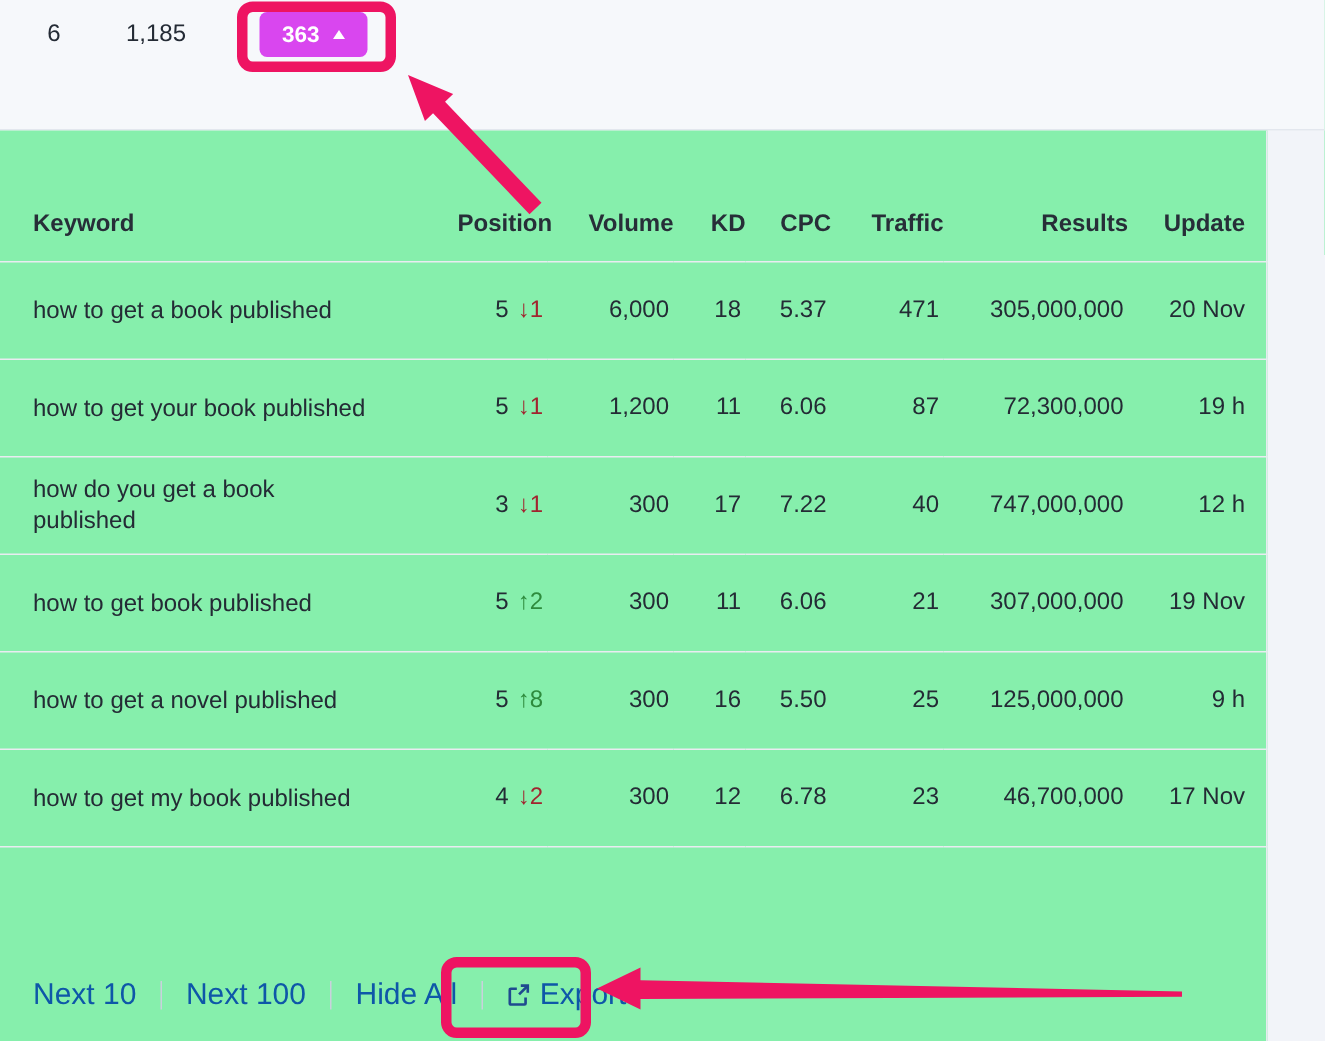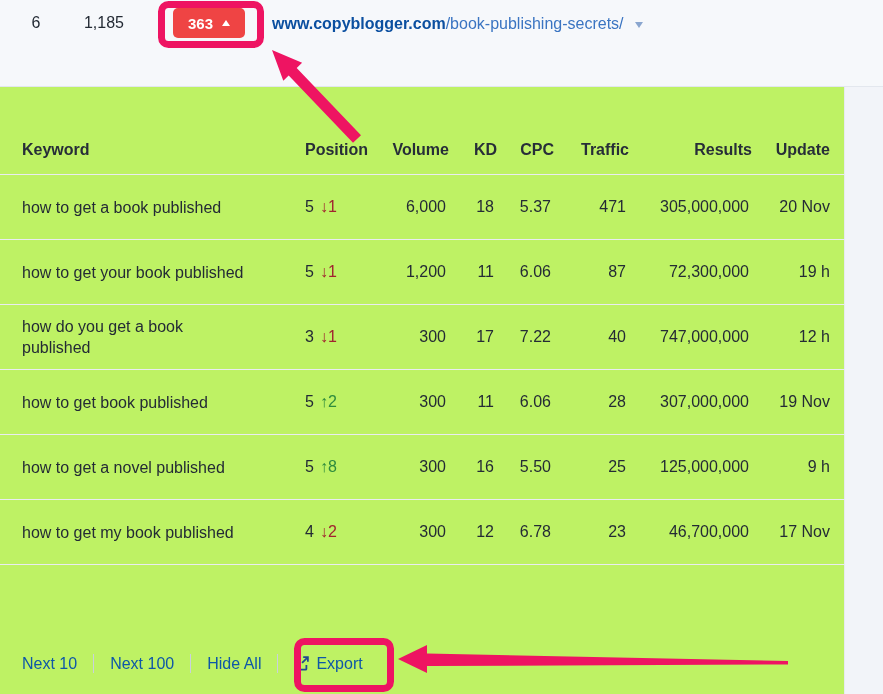--- a/index.html
+++ b/index.html
@@ -12,96 +12,92 @@
   
   .topband{
     position:absolute;left:0;top:0;width:883px;height:86px;
     background:#f6f8fb;border-bottom:1px solid #e3e7ee;
   }
   .metric{position:absolute;top:12px;font-size:16px;color:#242b35;line-height:22px;}
   .m-rank{left:28px;width:16px;text-align:center;}
   .m-traffic{left:74px;width:50px;text-align:right;}
   .kw-badge{
     position:absolute;left:173px;top:8px;width:72px;height:30px;
-    background:#ef4444;border-radius:5px;color:#fff;
+    background:#d946ef;border-radius:5px;color:#fff;
     display:flex;align-items:center;justify-content:center;
     font-size:15px;font-weight:bold;cursor:pointer;
   }
   .caret-up{
     width:0;height:0;margin-left:9px;
     border-left:4.5px solid transparent;border-right:4.5px solid transparent;
     border-bottom:6px solid #ffffff;display:inline-block;
   }
   .page-url{position:absolute;left:272px;top:13px;font-size:16px;line-height:21px;white-space:nowrap;}
   .url-domain{color:#0b4fa0;font-weight:bold;text-decoration:none;}
   .url-path{color:#3a74c2;text-decoration:none;}
   .caret-down{
     width:0;height:0;margin-left:7px;
     border-left:4.5px solid transparent;border-right:4.5px solid transparent;
     border-top:6px solid #8aa6cf;display:inline-block;vertical-align:middle;
   }
   
   .content{
     position:absolute;left:0;top:87px;width:845px;height:607px;
-    background:#bef264;border-right:1px solid #e7eaf0;box-sizing:border-box;
+    background:#86efac;border-right:1px solid #e7eaf0;box-sizing:border-box;
   }
   table.kwtable{border-collapse:collapse;table-layout:fixed;width:845px;}
   .kwtable th{
     font-size:16px;font-weight:bold;color:#272e38;
     height:72px;vertical-align:bottom;padding:0 0 15px 0;
     border-bottom:1px solid #e9ecf1;text-align:right;white-space:nowrap;
   }
   .kwtable th.h-kw{text-align:left;padding-left:22px;}
   .kwtable th.h-pos{text-align:left;padding-left:43px;}
   .kwtable th.h-upd{padding-right:15px;}
   .kwtable td{
     font-size:16px;color:#242b35;height:44px;vertical-align:middle;
     border-bottom:1px solid #e9ecf1;text-align:right;padding:0 3px 0 0;
     white-space:nowrap;
   }
   .kwtable td.c-kw{
     text-align:left;padding:10px 0 10px 22px;line-height:21px;
     white-space:pre-line;
   }
-  .kwtable td.c-pos{text-align:left;padding-left:43px;}
+  .kwtable td.c-pos{text-align:right;padding-left:43px;}
   .kwtable td.c-upd{padding-right:15px;}
   .chg{margin-left:6px;font-size:16px;}
   .chg[data-dir="down"]{color:#a1242f;}
   .chg[data-dir="up"]{color:#2e8b3d;}
   
   .footer{
     position:absolute;left:0;bottom:0;width:845px;height:61px;
     display:flex;align-items:center;padding-left:22px;box-sizing:border-box;
   }
   .flink{
-    color:#0e57a8;font-size:16px;text-decoration:none;cursor:pointer;white-space:nowrap;
+    color:#0e57a8;font-size:20px;text-decoration:none;cursor:pointer;white-space:nowrap;
   }
   .fsep{width:1px;height:19px;background:#c9d1dc;margin:0 16px;}
   .export-link{display:inline-flex;align-items:center;gap:7px;}
   .export-link svg{display:block;}
   
   .annotations{
     position:absolute;left:0;top:0;width:883px;height:694px;
     pointer-events:none;z-index:10;
   }
 </style>
 </head>
 <body>
 
 <div class="topband">
   <span class="metric m-rank">6</span>
   <span class="metric m-traffic">1,185</span>
   <div class="kw-badge">
     <span>363</span>
     <span class="caret-up"></span>
   </div>
-  <span class="page-url">
-    <a class="url-domain">www.copyblogger.com</a><a class="url-path">/book-publishing-secrets/</a>
-    <span class="caret-down"></span>
-  </span>
 </div>
 
 <div class="content">
   <table class="kwtable">
     <colgroup>
       <col style="width:262px">
         <col style="width:103px">
         <col style="width:84px">
         <col style="width:48px">
       <col style="width:57px">
@@ -152,21 +148,21 @@
         <td>40</td>
         <td>747,000,000</td>
         <td class="c-upd">12 h</td>
       </tr>
       <tr>
         <td class="c-kw">how to get book published</td>
         <td class="c-pos"><span class="pos">5</span><span class="chg" data-dir="up">↑2</span></td>
         <td>300</td>
         <td>11</td>
         <td>6.06</td>
-        <td>28</td>
+        <td>21</td>
         <td>307,000,000</td>
         <td class="c-upd">19 Nov</td>
       </tr>
       <tr>
         <td class="c-kw">how to get a novel published</td>
         <td class="c-pos"><span class="pos">5</span><span class="chg" data-dir="up">↑8</span></td>
         <td>300</td>
         <td>16</td>
         <td>5.50</td>
         <td>25</td>

